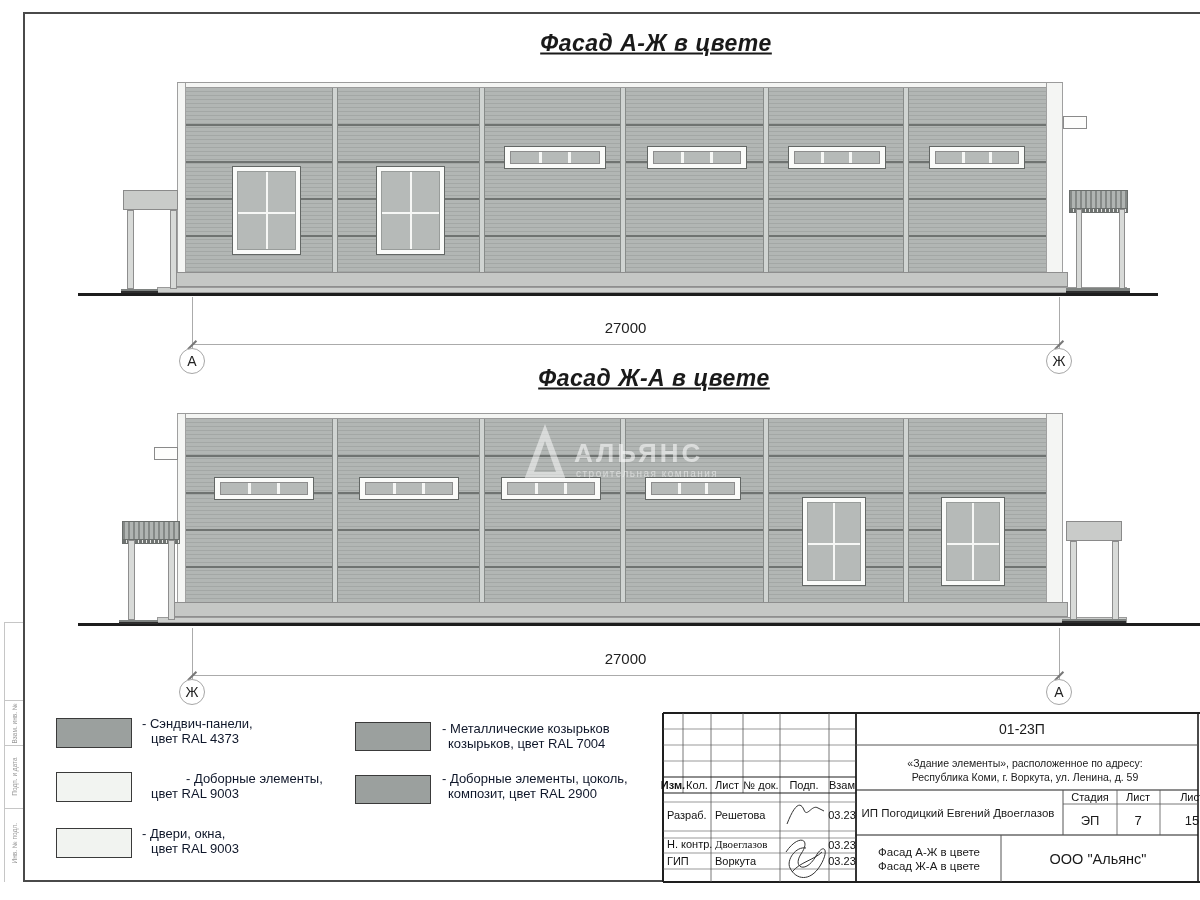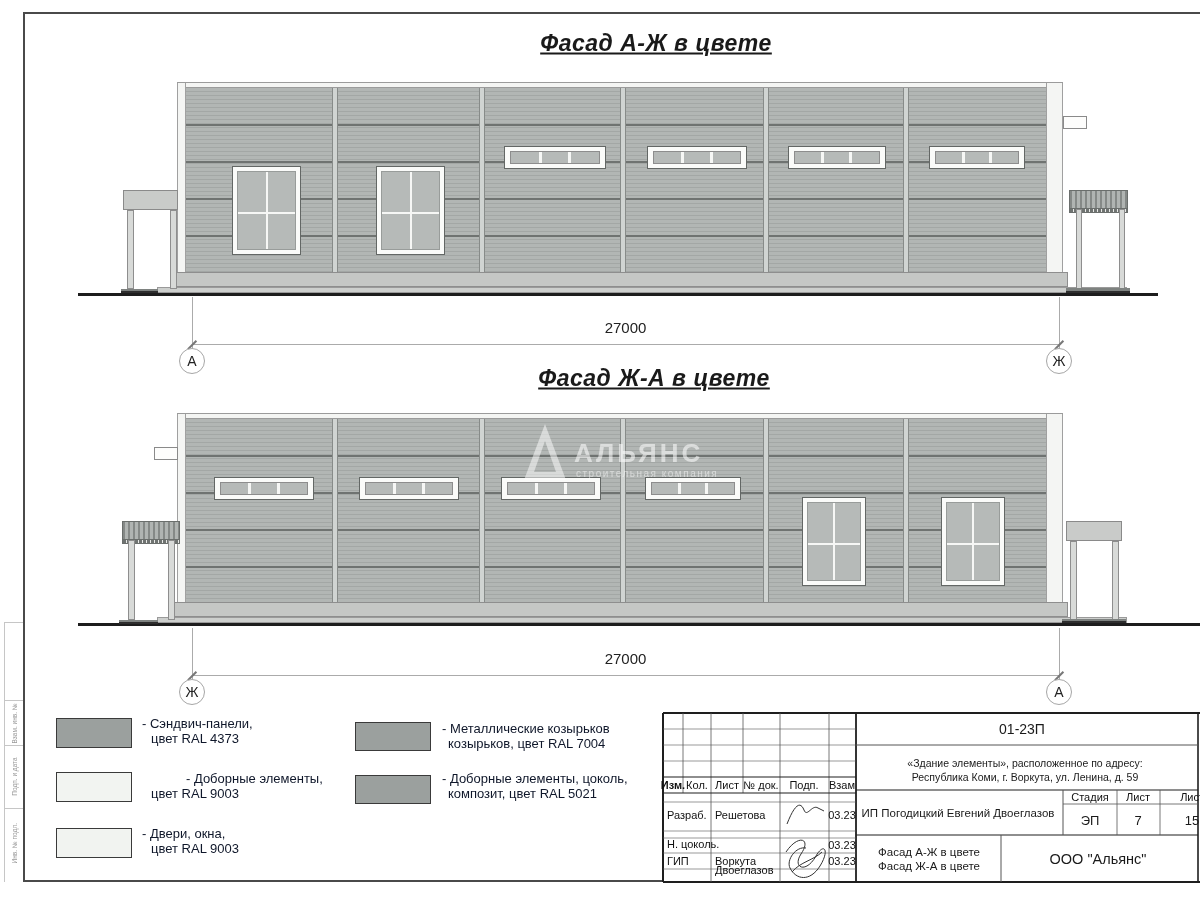--- a/index.html
+++ b/index.html
@@ -204,21 +204,21 @@
     <div class="abs" style="left: 56px; top: 828px; width: 76px; height: 30px; border: 1.6px solid rgb(58, 58, 58); background: rgb(241, 243, 240);"></div>
     <div class="tl legend-line" style="left:142px;top:826px;">- Двери, окна,</div>
     <div class="tl legend-line" style="left:151px;top:841px;">цвет RAL 9003</div>
 
     <div class="abs" style="left: 355px; top: 722px; width: 76px; height: 29px; border: 1.6px solid rgb(58, 58, 58); background: rgb(155, 160, 158);"></div>
     <div class="tl legend-line" style="left:442px;top:721px;">- Металлические козырьков</div>
     <div class="tl legend-line" style="left:448px;top:736px;">козырьков, цвет RAL 7004</div>
 
     <div class="abs" style="left: 355px; top: 775px; width: 76px; height: 29px; border: 1.6px solid rgb(58, 58, 58); background: rgb(155, 160, 158);"></div>
     <div class="tl legend-line" style="left:442px;top:771px;text-align:center;">- Доборные элементы, цоколь,</div>
-    <div class="tl legend-line" style="left:448px;top:786px;">композит, цвет RAL 5021</div>
+    <div class="tl legend-line" style="left:448px;top:786px;">композит, цвет RAL 2900</div>
   </div>
 
   <svg id="stamp-svg" width="1200" height="900" style="z-index:40;">
       <line x1="663" y1="713" x2="1200" y2="713" stroke="#1e1e1e" stroke-width="2"></line>
       <line x1="663" y1="882" x2="1200" y2="882" stroke="#1e1e1e" stroke-width="2"></line>
       <line x1="663" y1="713" x2="663" y2="882" stroke="#1e1e1e" stroke-width="2"></line>
       <line x1="1198" y1="713" x2="1198" y2="882" stroke="#1e1e1e" stroke-width="1.6"></line>
       <line x1="683" y1="713" x2="683" y2="793" stroke="#555" stroke-width="0.8"></line>
       <line x1="743" y1="713" x2="743" y2="793" stroke="#555" stroke-width="0.8"></line>
       <line x1="711" y1="713" x2="711" y2="882" stroke="#555" stroke-width="0.8"></line>
@@ -250,22 +250,22 @@
     <div class="t stamp-text" style="left:697px;top:785px;">Кол.</div>
     <div class="t stamp-text" style="left:727px;top:785px;">Лист</div>
     <div class="t stamp-text" style="left:761px;top:785px;">№ док.</div>
     <div class="t stamp-text" style="left:804px;top:785px;">Подп.</div>
     <div class="t stamp-text" style="left:842px;top:785px;">Взам</div>
 
     <div class="tl stamp-text" style="left:667px;top:809px;">Разраб.</div>
     <div class="tl stamp-text" style="left:715px;top:809px;">Решетова</div>
     <div class="t stamp-text" style="left:842px;top:815px;">03.23</div>
 
-    <div class="tl stamp-text" style="left:667px;top:838px;">Н. цоколь.</div>
-    <div class="tl stamp-text" style="left:715px;top:864px;">Двоеглазов</div>
+    <div class="tl stamp-text" style="left:667px;top:838px;">Н. контр.</div>
+    <div class="tl stamp-text" style="left:715px;top:838px;font-family:Liberation Serif, serif;">Двоеглазов</div>
     <div class="t stamp-text" style="left:842px;top:845px;">03.23</div>
 
     <div class="tl stamp-text" style="left:667px;top:855px;">ГИП</div>
     <div class="tl stamp-text" style="left:715px;top:855px;">Воркута</div>
     <div class="t stamp-text" style="left:842px;top:861px;">03.23</div>
 
     <div class="t" style="left:1022px;top:729px;font-size:14px;">01-23П</div>
     <div class="t" style="left:1025px;top:763px;font-size:10.5px;">«Здание элементы», расположенное по адресу:</div>
     <div class="t" style="left:1025px;top:777px;font-size:10.5px;">Республика Коми, г. Воркута, ул. Ленина, д. 59</div>
     <div class="t" style="left:958px;top:813px;font-size:11.5px;">ИП Погодицкий Евгений Двоеглазов</div>

